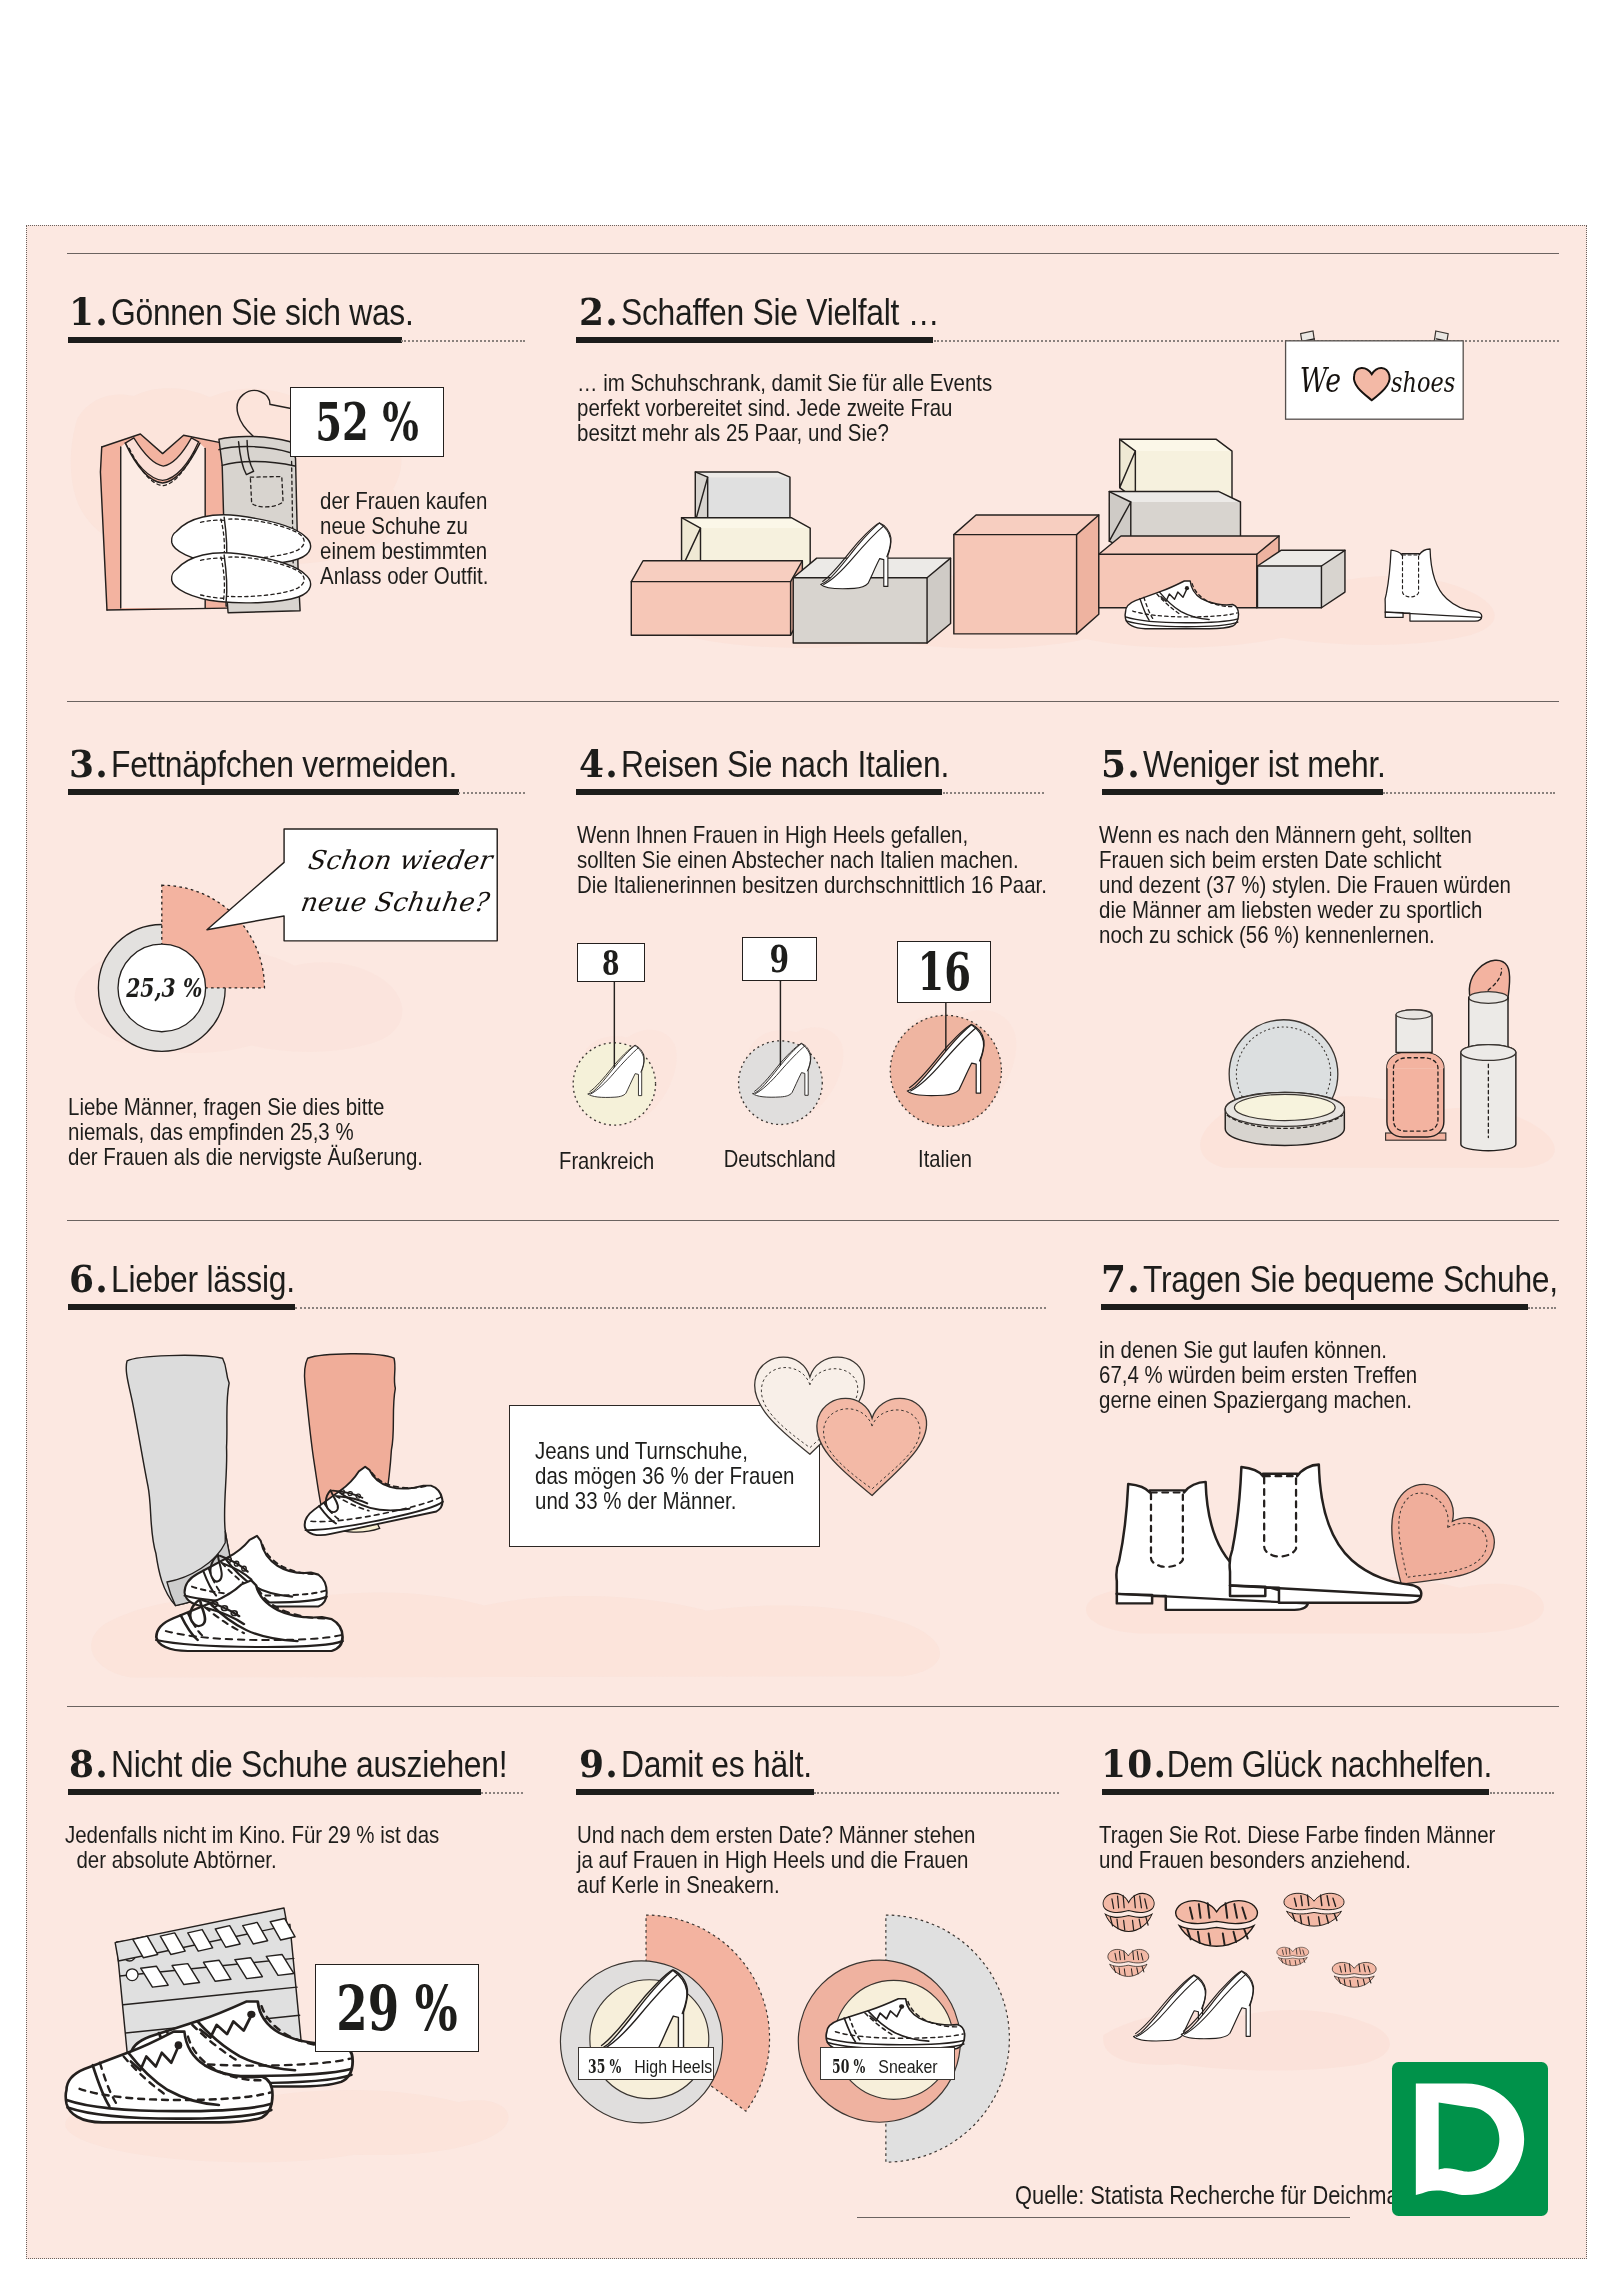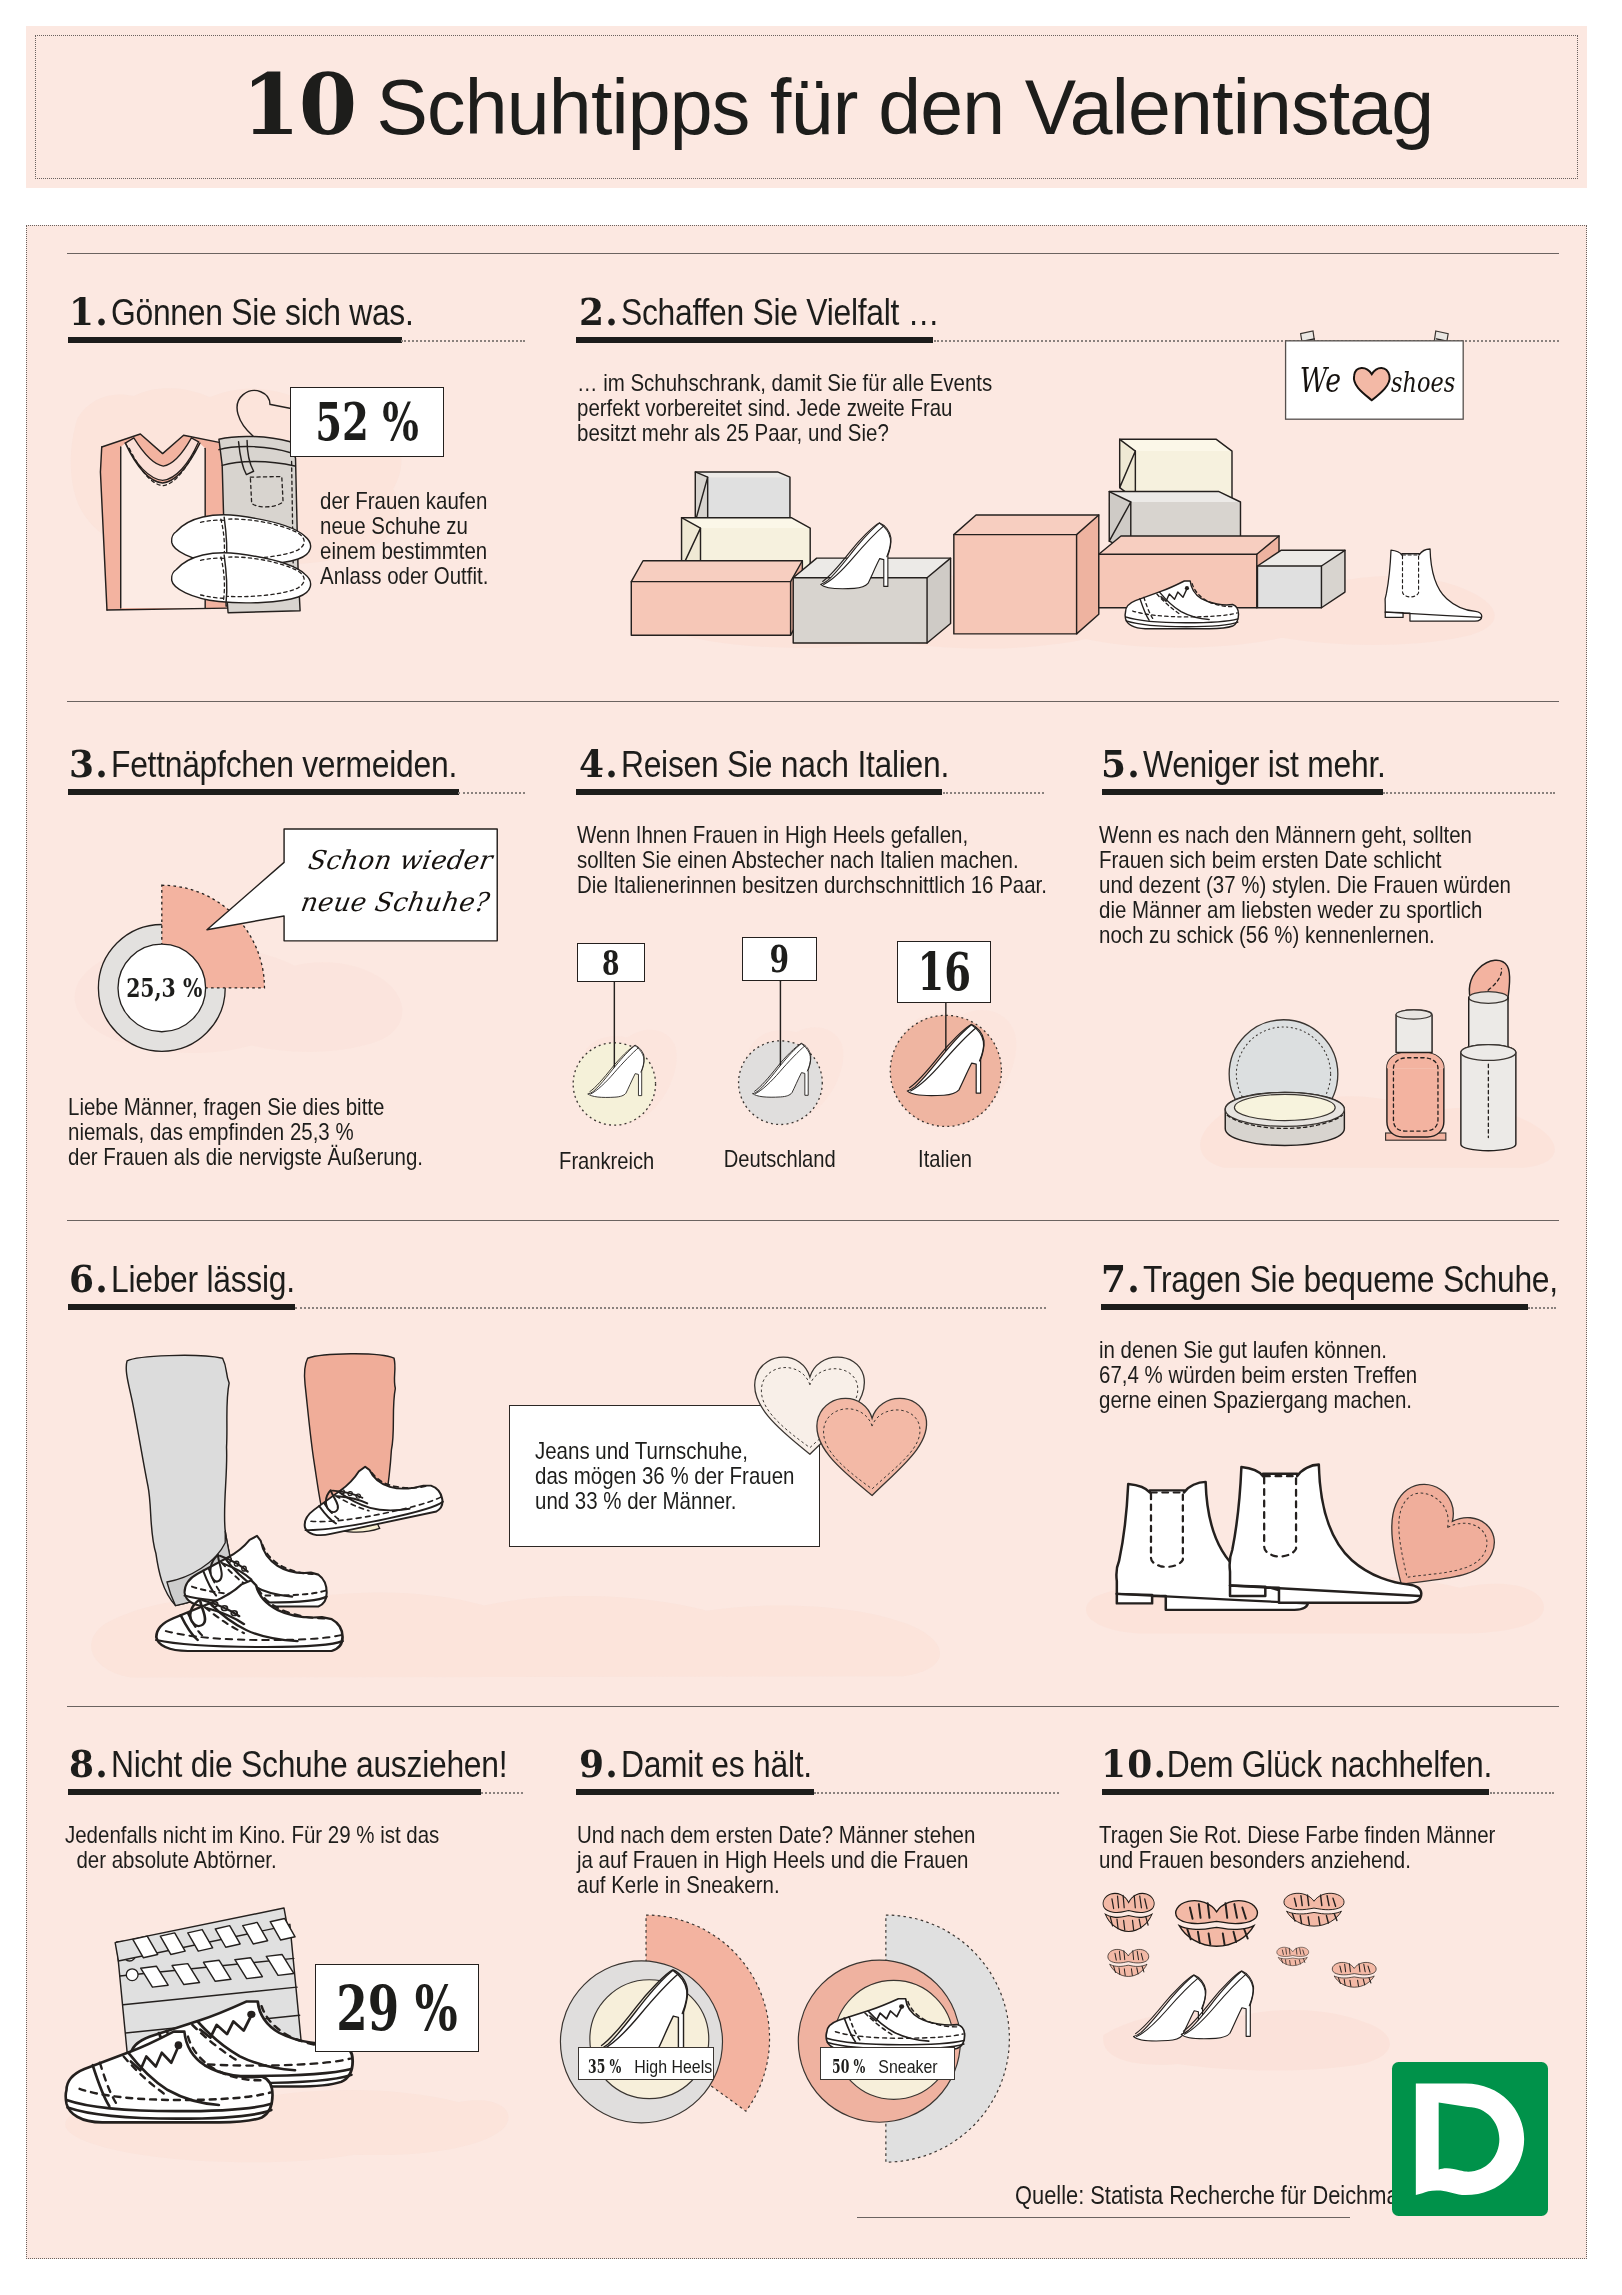--- a/index.html
+++ b/index.html
@@ -35,21 +35,21 @@
   .tag .v{font-family:"DejaVu Serif", serif;font-weight:700;display:inline-block;
        transform:scaleX(0.74);line-height:1;white-space:nowrap;}
 
   .v2{font-family:"DejaVu Serif", serif;font-weight:700;display:inline-block;transform:scaleX(0.78);transform-origin:left;}
   .srcline{position:absolute;height:1.3px;background:#6b6360;}
   .src{position:absolute;font-size:26px;line-height:1;white-space:nowrap;margin-left:20px;}
   .src span{display:inline-block;transform:scaleX(0.84);transform-origin:left;}
   .logo{position:absolute;background:#00924a;border-radius:6.5px;}
   .logo svg{display:block;}
   svg{overflow:visible;}
-  .ill{position:absolute;}
+  .ill{position:absolute;font-style:italic;}
   .ill svg{display:block;}
   .ln{fill:none;stroke:#24201e;stroke-width:2.2;stroke-linejoin:round;stroke-linecap:round;}
   .st{fill:none;stroke:#24201e;stroke-width:2;stroke-dasharray:5 5;stroke-linecap:round;}
   .blush{fill:#fbdfd6;}
   .pinkA{fill:#f3b3a0;}
   .pinkB{fill:#f6c7b7;}
   .cream{fill:#f6f1de;}
   .greyA{fill:#e0e0e0;}
   .greyB{fill:#d8d4cf;}
   .greyC{fill:#eceae7;}
@@ -58,24 +58,20 @@
   .pinkB3{fill:#eeb3a0;}
   .cream2{fill:#fbf7e8;}
   .cream3{fill:#efe9d4;}
   .wht{fill:#ffffff;}
 </style>
 </head>
 <body>
 
 <div class="page">
 
-  <div class="hdrbox">
-    <div class="dash"></div>
-    <div class="title"><span class="num">10</span> <span>Schuhtipps für den Valentinstag</span></div>
-  </div>
 
   <div class="mainbox">
     <div class="dash"></div>
   </div>
 
   <div class="divider" style="left:67px;top:253px;width:1492px"></div>
   <div class="divider" style="left:67px;top:701px;width:1492px"></div>
   <div class="divider" style="left:67px;top:1220px;width:1492px"></div>
   <div class="divider" style="left:67px;top:1706px;width:1492px"></div>
 

